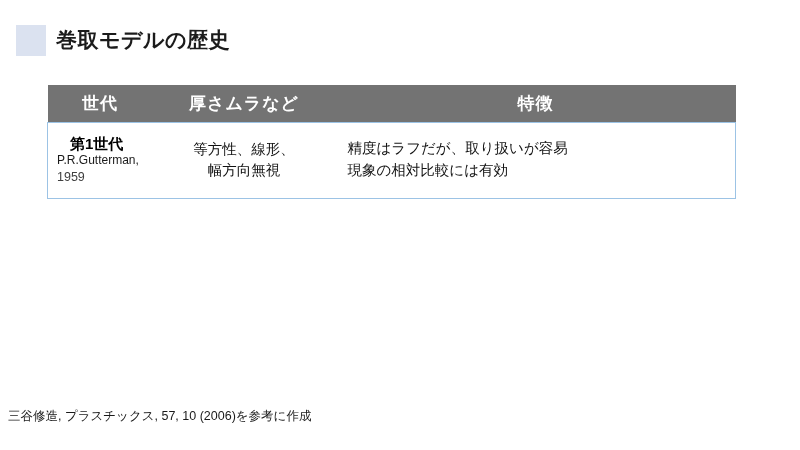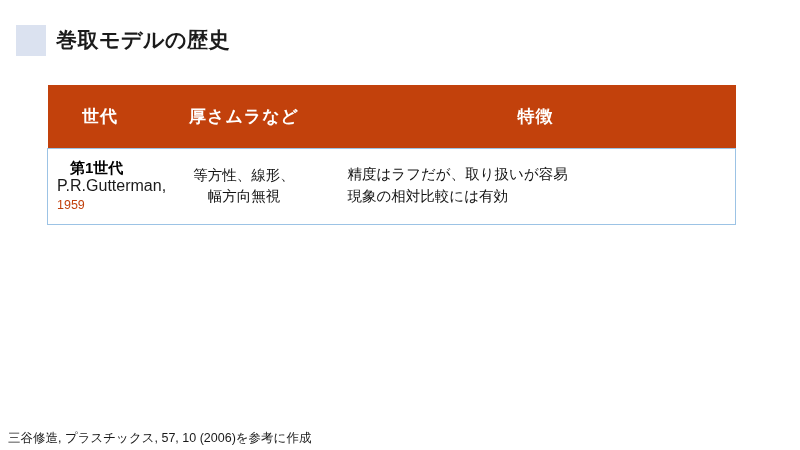--- a/index.html
+++ b/index.html
@@ -51,28 +51,28 @@
   table.history {
     width: 100%;
     border-collapse: collapse;
     table-layout: fixed;
   }
   table.history col.c-gen   { width: 105px; }
   table.history col.c-key   { width: 183px; }
   table.history col.c-feat  { width: 400px; }
 
   thead th {
-    background: #c2410c;
+    background: #737373;
     color: #ffffff;
     font-size: 17px;
     font-weight: bold;
     height: 37px;
     text-align: center;
     vertical-align: middle;
-    padding: 13px;
+    padding: 0;
     letter-spacing: 1px;
   }
 
   tbody td {
     border-top: 1px solid #9cc3e5;
     border-bottom: 1px solid #9cc3e5;
     background: #ffffff;
     vertical-align: middle;
     padding: 6px 0 7px 0;
   }
@@ -94,29 +94,29 @@
   }
 
   .gen-name {
     font-size: 15px;
     font-weight: bold;
     line-height: 1.18;
     color: #000000;
     margin-left: 13px;
   }
   .gen-author {
-    font-size: 16px;
+    font-size: 12px;
     line-height: 1.3;
     color: #1a1a1a;
     font-weight: normal;
   }
   .gen-year {
     font-size: 12.5px;
     line-height: 1.3;
-    color: #c2410c;
+    color: #404040;
     font-weight: normal;
   }
 
   .key-line {
     font-size: 14.5px;
     line-height: 1.45;
     color: #111111;
     white-space: nowrap;
   }
 
@@ -124,21 +124,21 @@
     font-size: 14.5px;
     line-height: 1.5;
     color: #111111;
     white-space: nowrap;
   }
 
   
   .footer {
     position: absolute;
     left: 8px;
-    bottom: 2px;
+    bottom: 24px;
   }
   .footer-source {
     font-size: 12.5px;
     color: #1a1a1a;
     line-height: 1.5;
     white-space: nowrap;
   }
   .footer-copyright {
     font-size: 11.5px;
     color: #8a8a8a;

